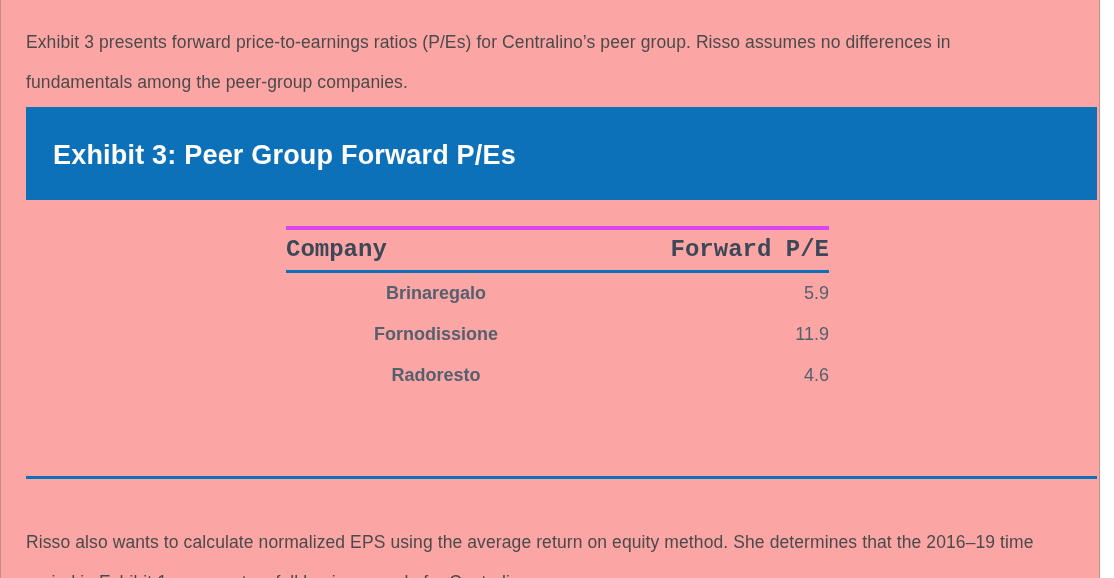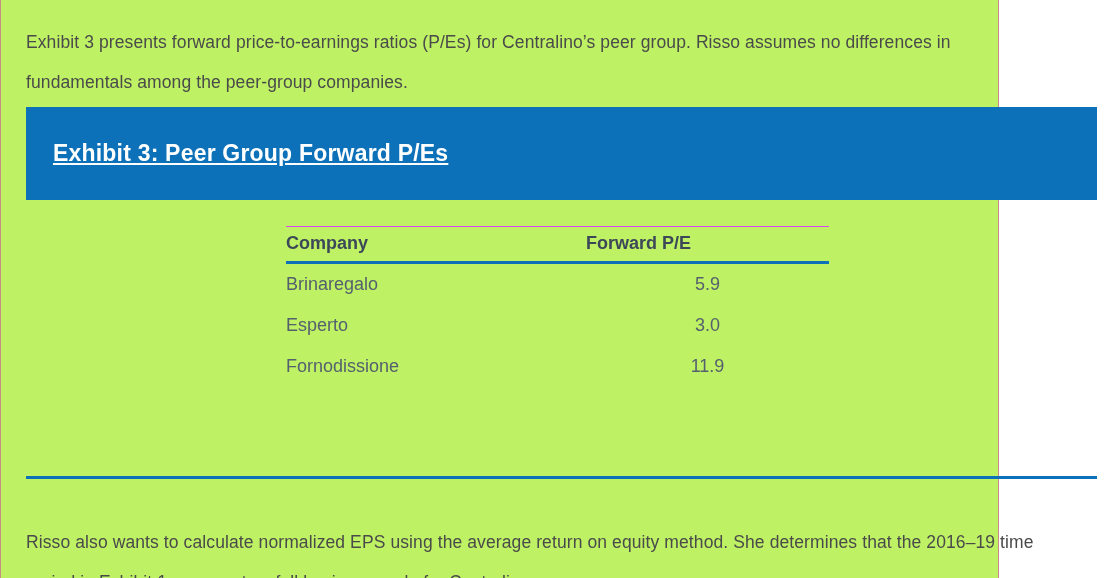--- a/index.html
+++ b/index.html
@@ -8,26 +8,26 @@
   }
   body {
     width: 1114px;
     height: 578px;
     background: #ffffff;
     font-family: "Liberation Sans", sans-serif;
     overflow: hidden;
   }
   .page {
     position: relative;
-    width: 999px;
+    width: 1100px;
     height: 578px;
     box-sizing: border-box;
     border-left: 1.5px solid #c98b85;
     border-right: 1.5px solid #c98b85;
-    background: #bef264;
+    background: #fca5a5;
   }
   .content {
     position: absolute;
     left: 24px;
     right: 17px;
     top: 0;
     bottom: 0;
   }
   .body-para {
     color: #4a4a4a;
@@ -47,69 +47,70 @@
     top: 107px;
     width: 1071px;
     height: 93px;
     background: #0d71b9;
   }
   .exhibit-title {
     position: absolute;
     left: 27px;
     top: 33px;
     color: #ffffff;
-    font-size: 23px;
+    font-size: 27px;
     font-weight: bold;
     letter-spacing: 0.2px;
-    text-decoration: underline;
   }
   .table-wrap {
     position: absolute;
     left: 261px;
     top: 226px;
     width: 543px;
   }
   table.peer-table {
     border-collapse: collapse;
     width: 543px;
     table-layout: fixed;
   }
   table.peer-table thead th {
-    font-size: 18px;
+    font-size: 24px;
     font-weight: bold;
     color: #3c4858;
-    border-top: 1px solid #d946ef;
+    border-top: 4px solid #d946ef;
     border-bottom: 3px solid #0d71b9;
     padding: 6px 0 7px 0;
     height: 26px;
     box-sizing: border-box;
+    font-family: Liberation Mono, monospace;
   }
   th.col-company {
     text-align: left;
     padding-left: 11px;
     width: 300px;
   }
   th.col-pe {
-    text-align: left;
+    text-align: right;
     width: 243px;
     padding-right: 24px;
   }
   table.peer-table tbody td {
     font-size: 18px;
     color: #55606e;
     padding: 0;
     height: 41px;
     vertical-align: middle;
   }
   td.cell-company {
-    text-align: left;
+    text-align: center;
     padding-left: 11px;
+    font-weight: bold;
   }
   td.cell-pe {
-    text-align: center;
+    text-align: right;
     padding-right: 24px;
   }
   .exhibit-rule {
     position: absolute;
     left: 1px;
     top: 476px;
     width: 1071px;
     height: 3px;
     background: #0d71b9;
   }
@@ -139,26 +140,26 @@
             <th class="col-company">Company</th>
             <th class="col-pe">Forward P/E</th>
           </tr>
         </thead>
         <tbody>
           <tr>
             <td class="cell-company">Brinaregalo</td>
             <td class="cell-pe">5.9</td>
           </tr>
           <tr>
-            <td class="cell-company">Esperto</td>
-            <td class="cell-pe">3.0</td>
+            <td class="cell-company">Fornodissione</td>
+            <td class="cell-pe">11.9</td>
           </tr>
           <tr>
-            <td class="cell-company">Fornodissione</td>
-            <td class="cell-pe">11.9</td>
+            <td class="cell-company">Radoresto</td>
+            <td class="cell-pe">4.6</td>
           </tr>
         </tbody>
       </table>
     </div>
 
     <div class="exhibit-rule"></div>
 
     <p class="body-para para-bottom">Risso also wants to calculate normalized EPS using the average return on equity method. She determines that the 2016–19 time period in Exhibit 1 represents a full business cycle for Centralino.</p>
 
   </div>

